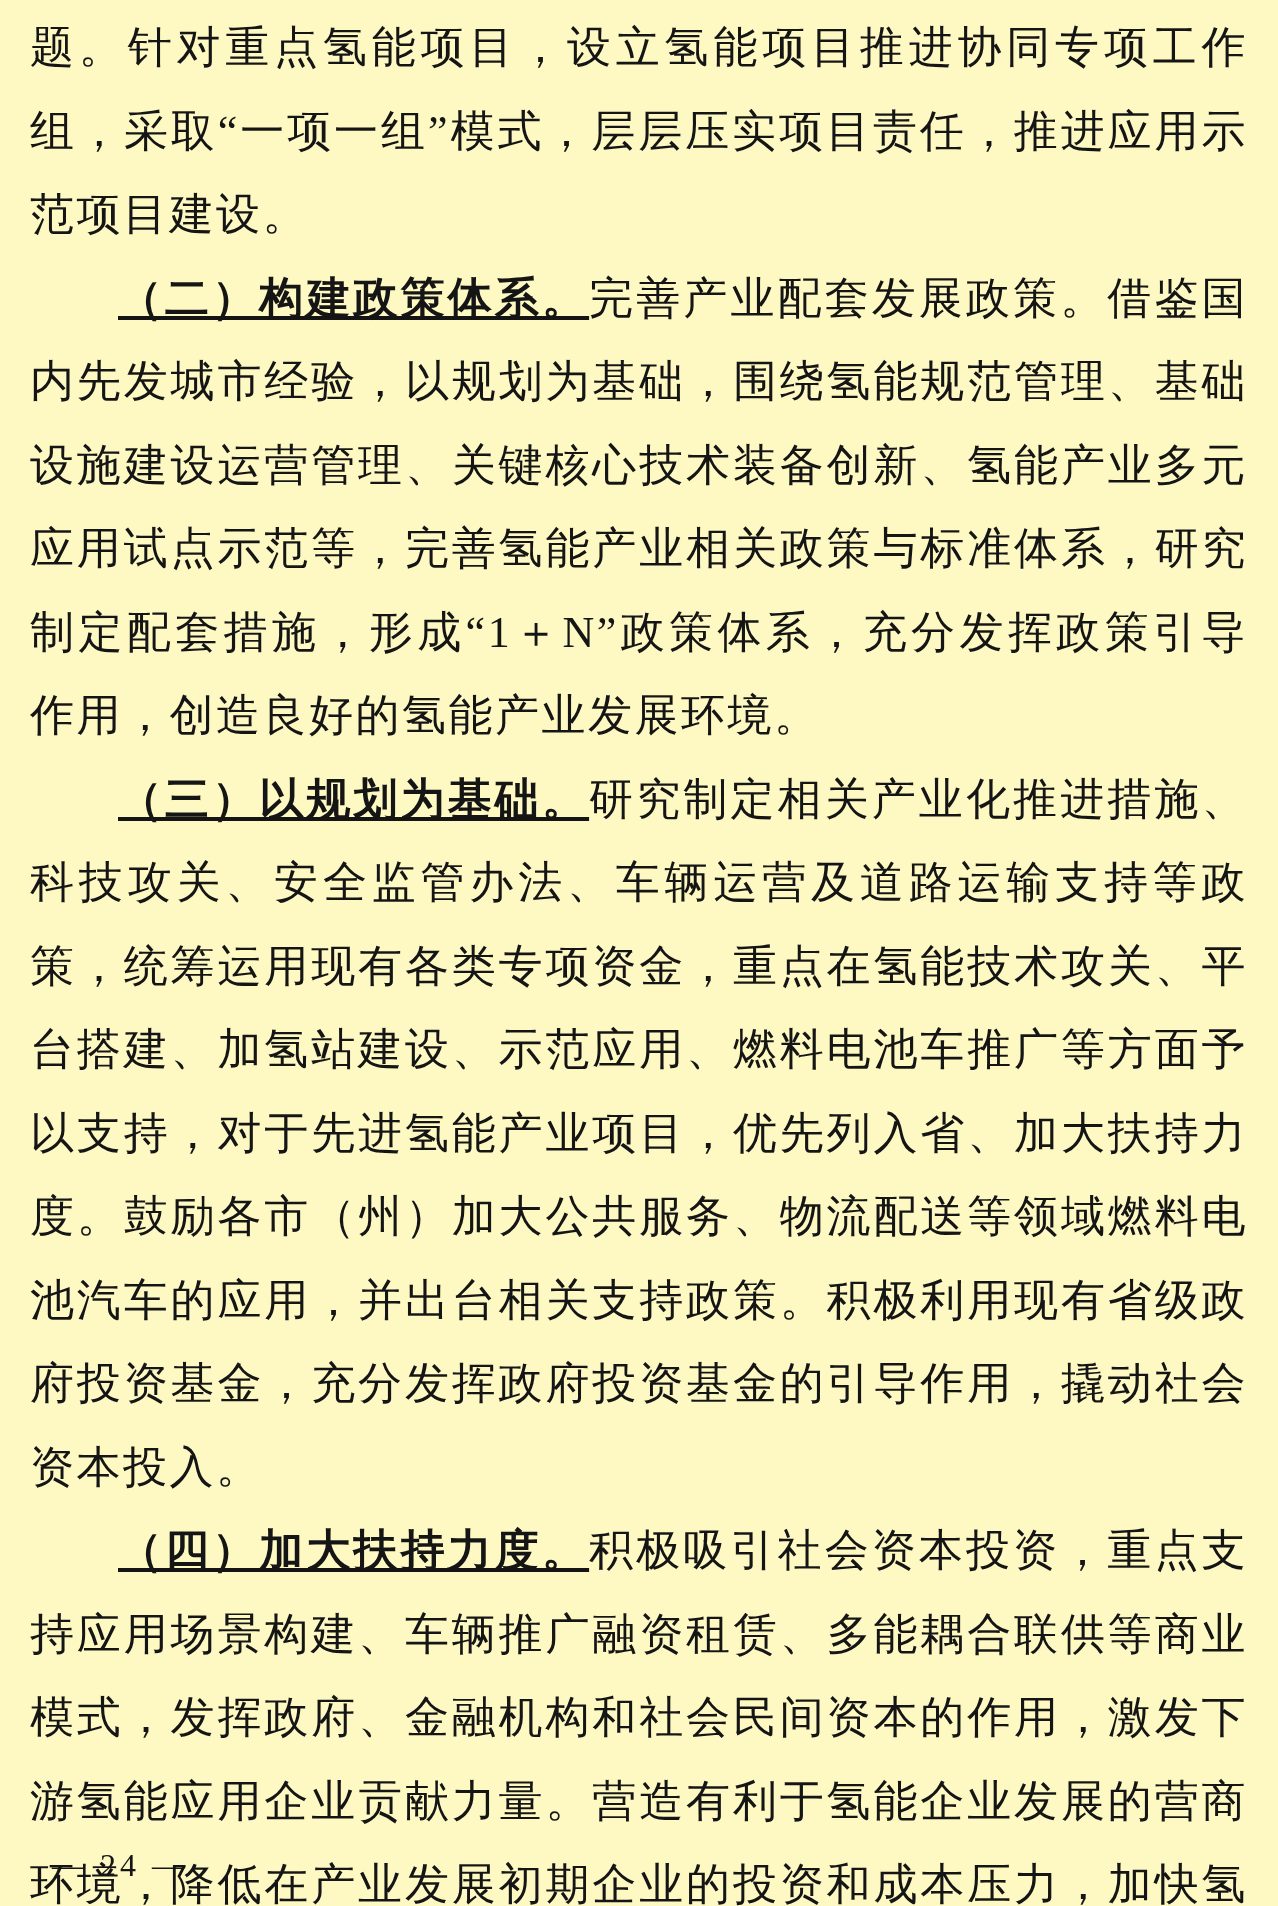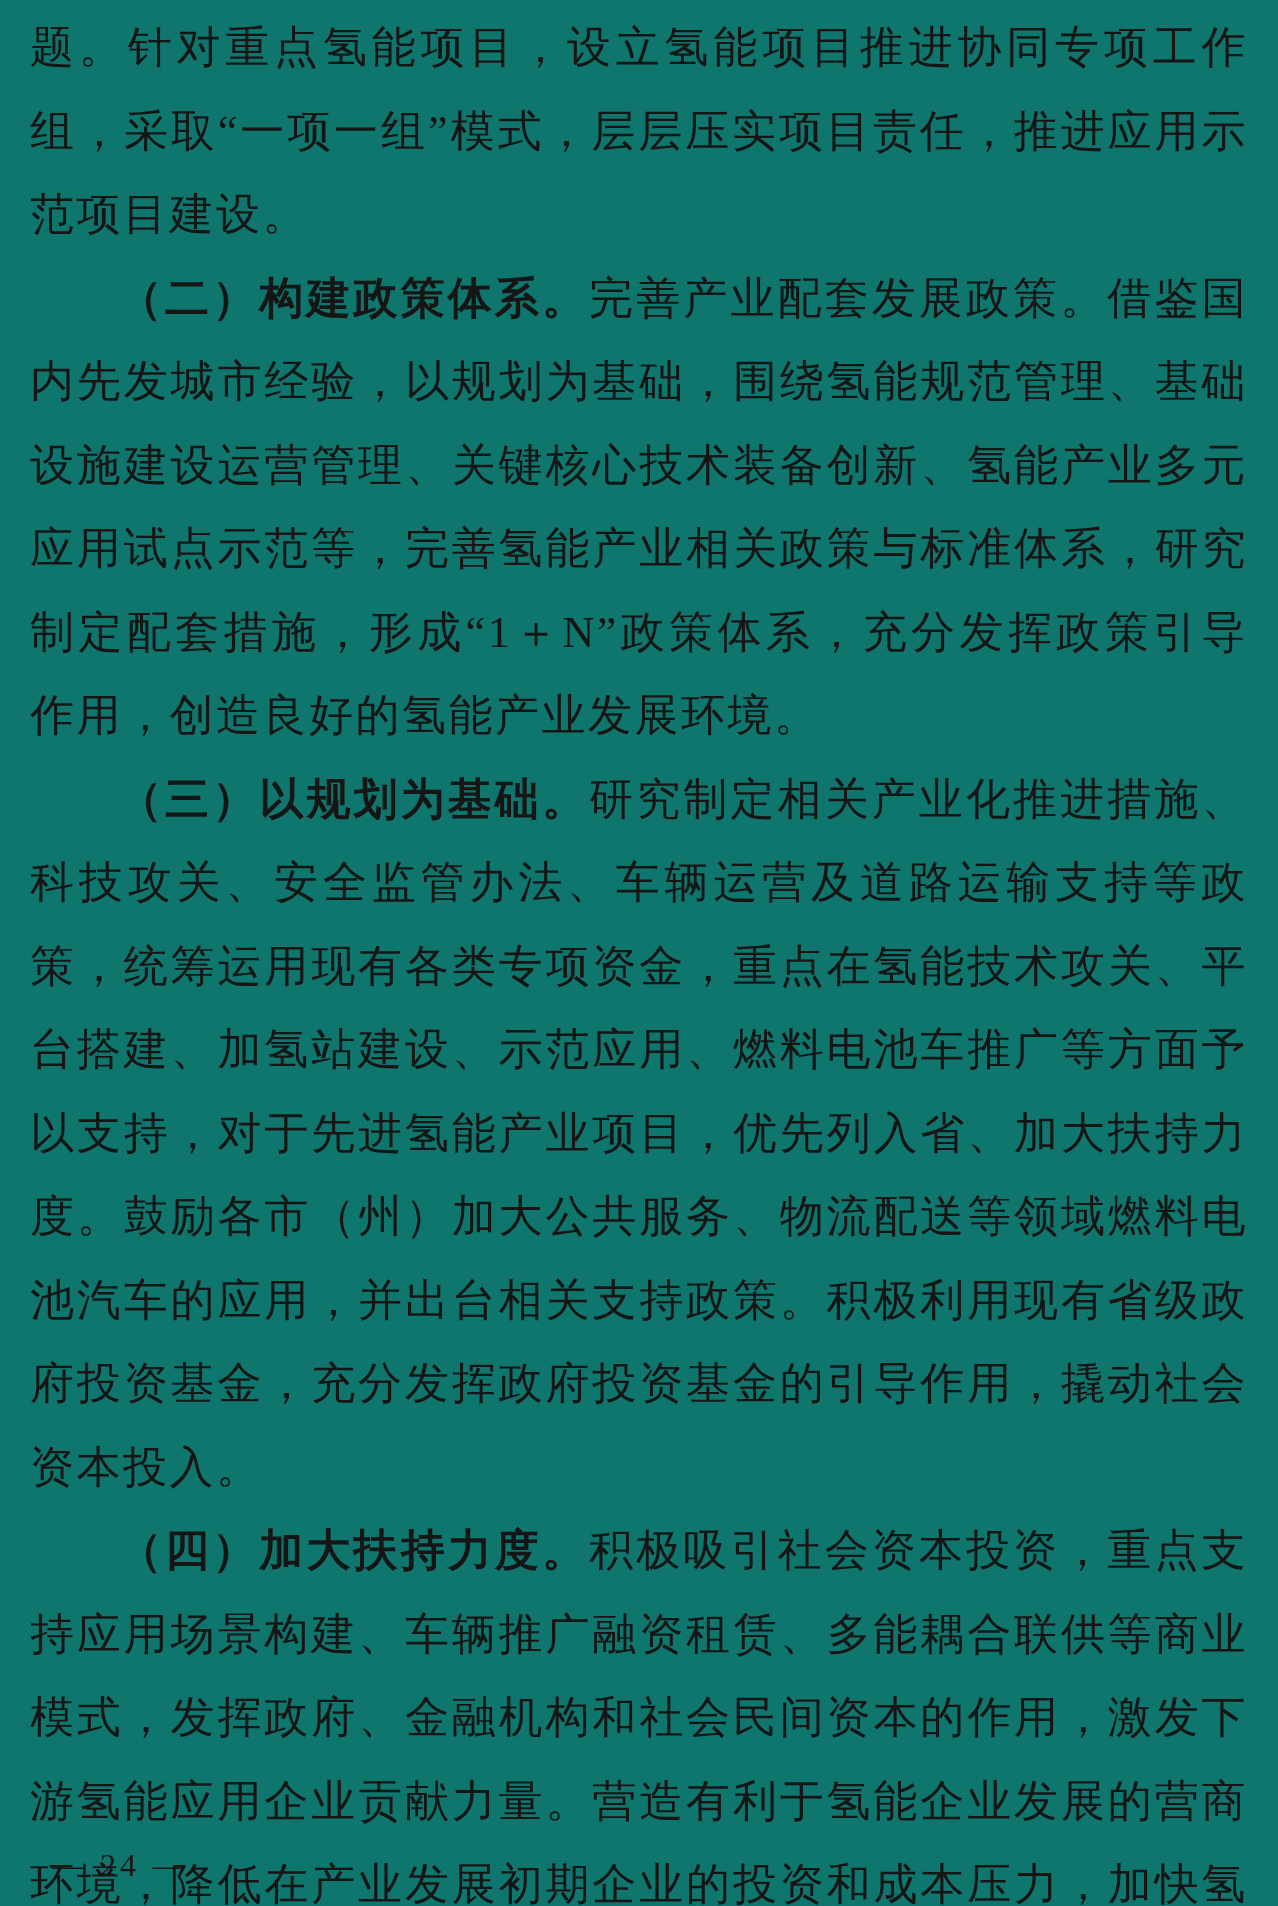--- a/index.html
+++ b/index.html
@@ -5,21 +5,21 @@
   html, body {
     margin: 0;
     padding: 0;
     background: #ffffff;
   }
   .page {
     position: relative;
     width: 1278px;
     height: 1906px;
     margin: 0 auto;
-    background: #0f766e;
+    background: #fef9c3;
     color: #151515;
     font-family: "Liberation Serif", "DejaVu Serif", serif;
     overflow: hidden;
   }
   .text-block {
     position: absolute;
     left: 30px;
     right: 30px;
     top: 6px;
   }
@@ -30,20 +30,21 @@
     text-align: justify;
     text-justify: inter-character;
     letter-spacing: 2.5px;
     word-break: break-all;
   }
   .para.indent {
     text-indent: 2em;
   }
   .para b {
     font-weight: 700;
+    text-decoration: underline;
   }
   .footer {
     position: absolute;
     left: 52px;
     bottom: 22px;
     font-size: 32px;
     letter-spacing: 4px;
     color: #151515;
   }
 </style>

